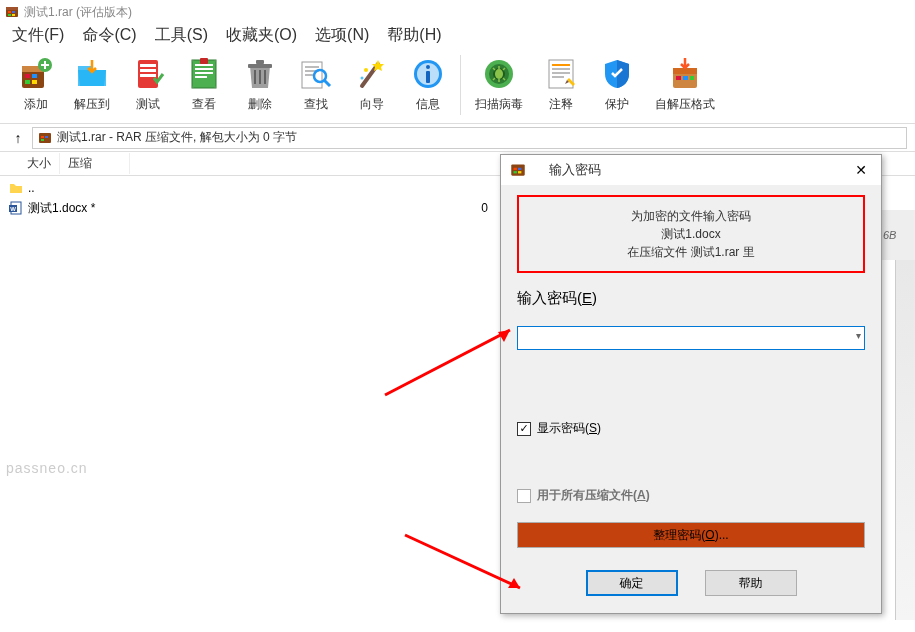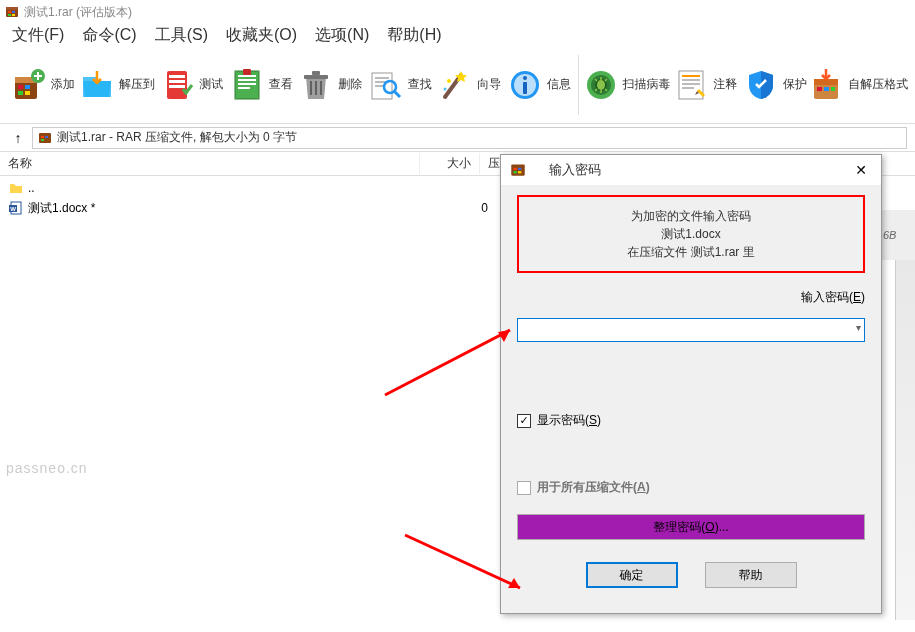--- a/index.html
+++ b/index.html
@@ -6,21 +6,21 @@
     body { width: 915px; height: 632px; background: #fff; font-size: 12px; overflow: hidden; position: relative; }
     
     .title-bar { height: 24px; background: #fff; display: flex; align-items: center; padding: 0 4px; gap: 4px; }
     .title-bar .icon { width: 16px; height: 16px; display: flex; align-items: center; justify-content: center; }
     .title-bar .title { color: #888; font-size: 12px; }
     
     .menu-bar { height: 22px; display: flex; align-items: center; padding: 0 4px; gap: 2px; }
     .menu-item { padding: 2px 8px; color: #333; font-size: 16px; cursor: default; }
     
     .toolbar { height: 78px; display: flex; align-items: center; padding: 4px 8px; border-bottom: 1px solid #ddd; gap: 0; }
-    .tool-btn { display: flex; align-items: center; justify-content: center; padding: 4px 10px; gap: 4px; cursor: default; min-width: 54px; }
+    .tool-btn { display: flex; flex-direction: column; align-items: center; justify-content: center; padding: 4px 10px; gap: 4px; cursor: default; min-width: 54px; }
     .tool-btn .icon { width: 36px; height: 36px; display: flex; align-items: center; justify-content: center; }
     .tool-btn .label { font-size: 12px; color: #333; white-space: nowrap; }
     .divider { width: 1px; height: 60px; background: #ddd; margin: 0 4px; }
     
     .path-bar { height: 28px; display: flex; align-items: center; padding: 2px 8px; border-bottom: 1px solid #ddd; gap: 4px; }
     .up-btn { width: 20px; height: 20px; display: flex; align-items: center; justify-content: center; cursor: default; font-size: 14px; }
     .path-field { flex: 1; height: 22px; border: 1px solid #ccc; display: flex; align-items: center; padding: 0 4px; gap: 4px; background: #fff; }
     .path-field .icon { width: 16px; height: 16px; }
     .path-field .text { font-size: 12px; color: #333; }
     
@@ -46,33 +46,33 @@
     .dialog-title { height: 30px; display: flex; align-items: center; justify-content: space-between; padding: 0 8px; background: #fff; }
     .dialog-title .left { display: flex; align-items: center; gap: 22px; }
     .dialog-title .left .icon { width: 18px; height: 18px; }
     .dialog-title .text { font-size: 13px; color: #333; }
     .close-btn { width: 24px; height: 24px; display: flex; align-items: center; justify-content: center; font-size: 14px; cursor: default; }
     
     .dialog-body { padding: 10px 16px; }
     .info-box { border: 2px solid #f00; padding: 10px; text-align: center; margin-bottom: 16px; background: #f0f0f0; }
     .info-box div { font-size: 12px; line-height: 18px; color: #333; }
     
-    .field-label { font-size: 12px; margin-bottom: 12px; display: block; text-align: right; }
+    .field-label { font-size: 15px; margin-bottom: 18px; display: block; }
     .field-label u { text-decoration: underline; }
     .password-input { width: 100%; height: 24px; border: 1px solid #0078d7; background: #fff; padding: 0 4px; outline: none; }
     .pw-wrap { position: relative; margin-bottom: 70px; }
     .pw-chevron { position: absolute; right: 4px; top: 4px; font-size: 10px; color: #666; pointer-events: none; }
     
     .checkbox-row { display: flex; align-items: center; gap: 6px; margin-bottom: 10px; font-size: 12px; }
     .cb { width: 14px; height: 14px; border: 1px solid #333; display: flex; align-items: center; justify-content: center; background: #fff; font-size: 11px; }
     .cb.disabled { border-color: #aaa; color: #aaa; }
     .cb-label.disabled { color: #737373; font-weight: bold; }
     .spacer { height: 40px; }
     
-    .organize-btn { width: 100%; height: 26px; border: 1px solid #adadad; background: #a21caf; font-size: 12px; cursor: default; margin-top: 8px; }
+    .organize-btn { width: 100%; height: 26px; border: 1px solid #adadad; background: #c2410c; font-size: 12px; cursor: default; margin-top: 8px; }
     
     .dialog-buttons { display: flex; justify-content: center; gap: 27px; padding: 12px 16px; }
     .dlg-btn { width: 92px; height: 26px; border: 1px solid #adadad; background: #e1e1e1; font-size: 12px; cursor: default; }
     .dlg-btn.focus { border: 2px solid #0078d7; }
     
     .red-arrow { position: absolute; pointer-events: none; }
     
     svg { display: block; }
   </style>
 </head>
@@ -263,21 +263,20 @@
           <rect x="8" y="6" width="3" height="2" fill="#4169E1"></rect>
           <rect x="4" y="9" width="3" height="2" fill="#32CD32"></rect>
         </svg>
       </span>
     <span class="text">测试1.rar - RAR 压缩文件, 解包大小为 0 字节</span>
   </div>
 </div>
 
 <div class="file-list">
   <div class="list-header">
-    <div class="col name">名称</div>
     <div class="col size">大小</div>
     <div class="col compressed">压缩</div>
   </div>
   <div class="list-body">
     <div class="file-row">
       <span class="icon">
           <svg width="16" height="16" viewBox="0 0 16 16">
             <path d="M2 4 L6 4 L8 6 L14 6 L14 13 L2 13 Z" fill="#FFD54F"></path>
           </svg>
         </span>

